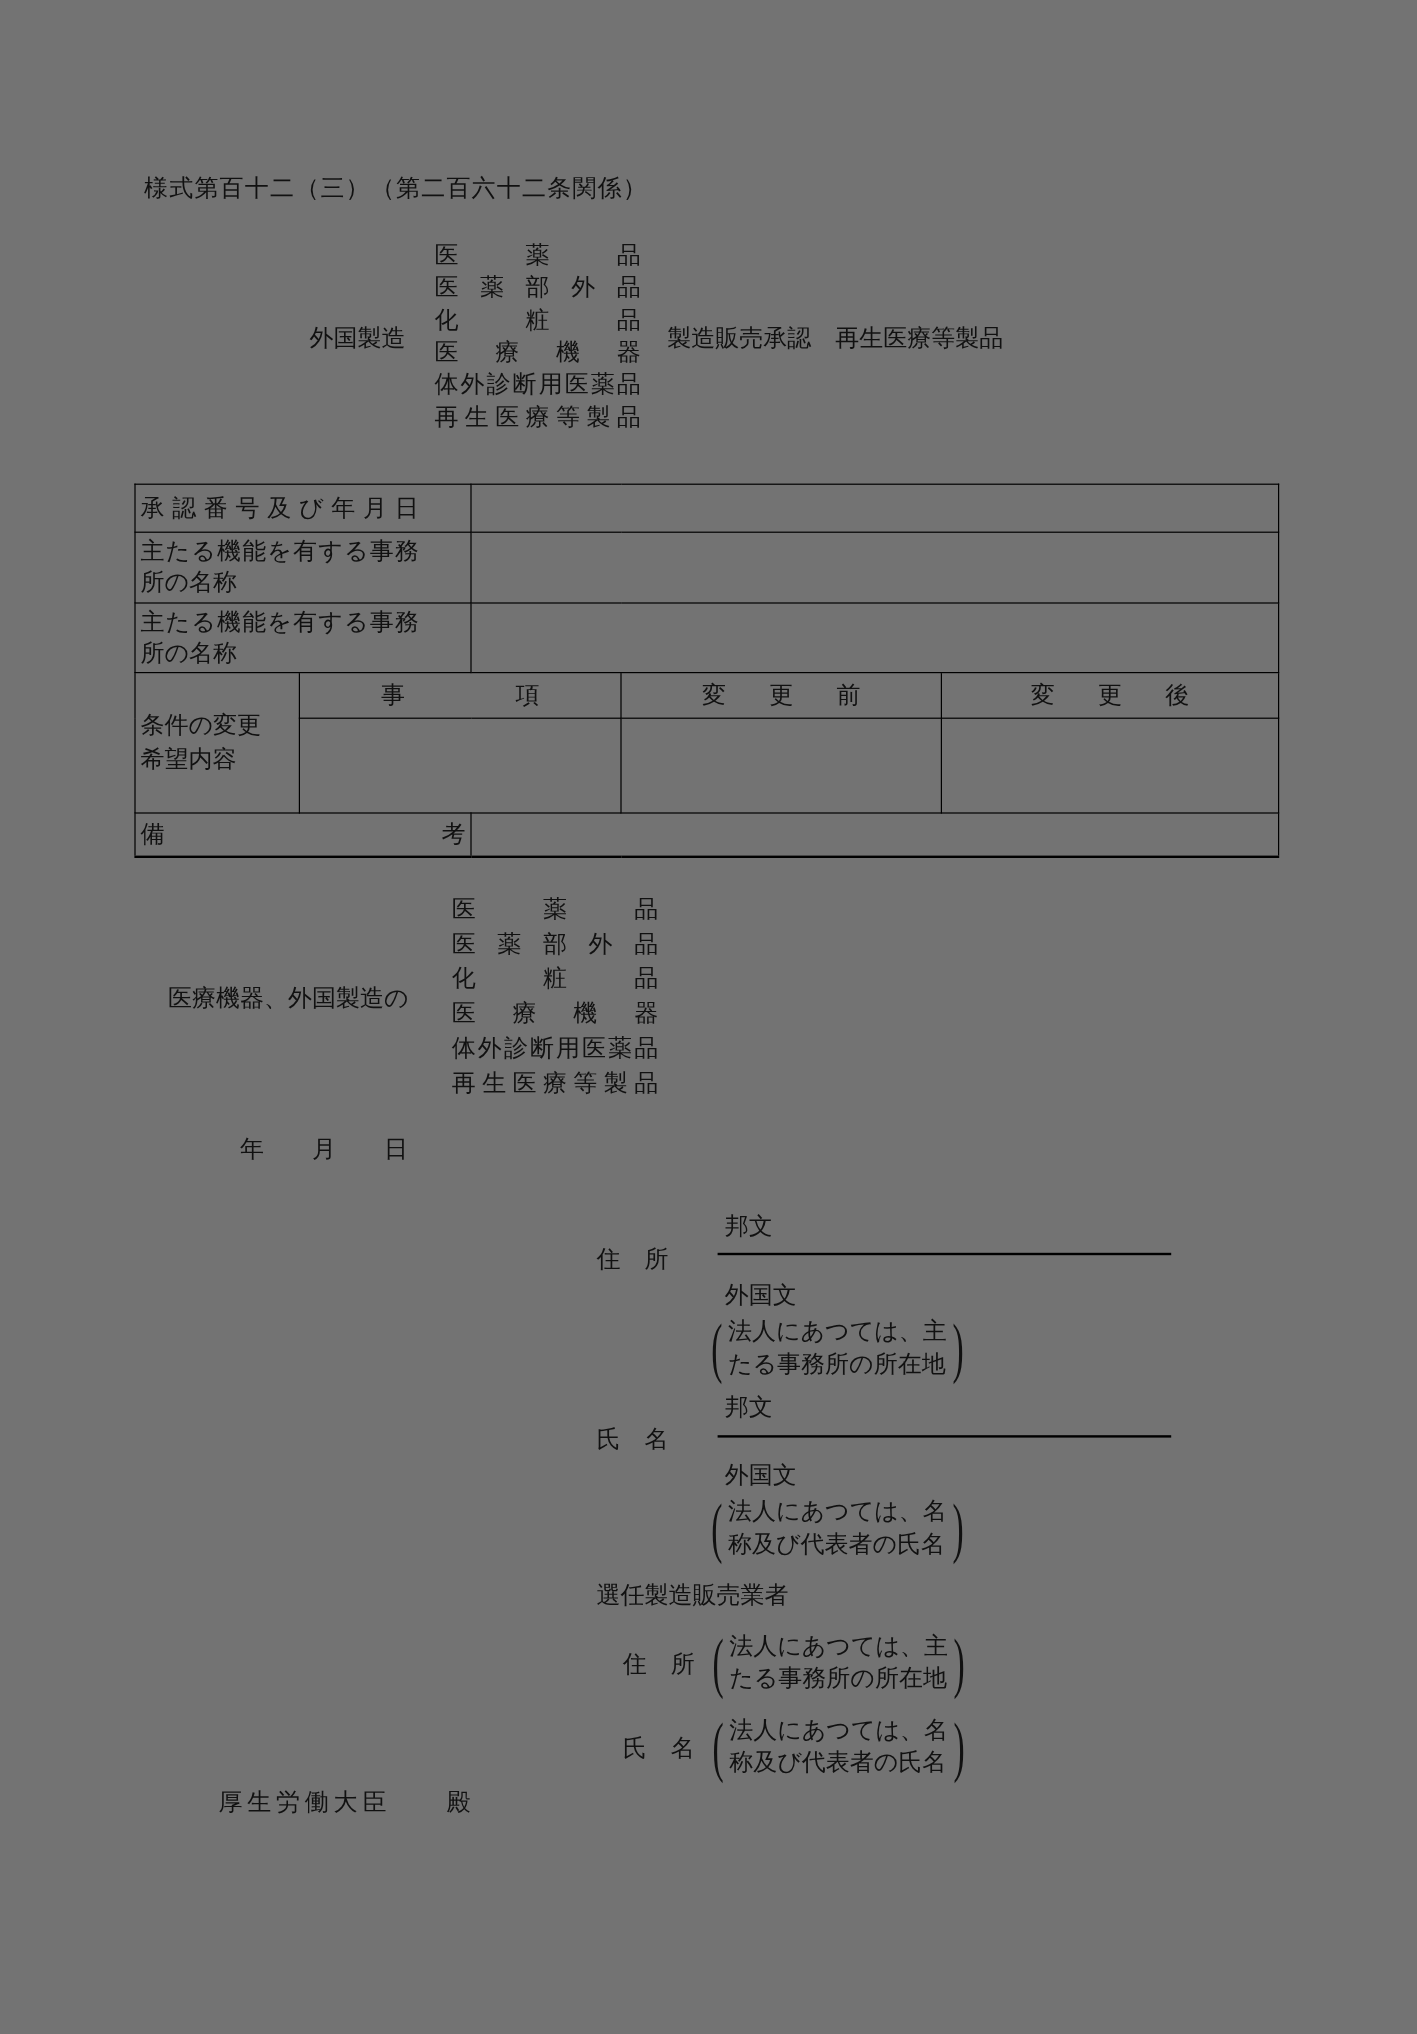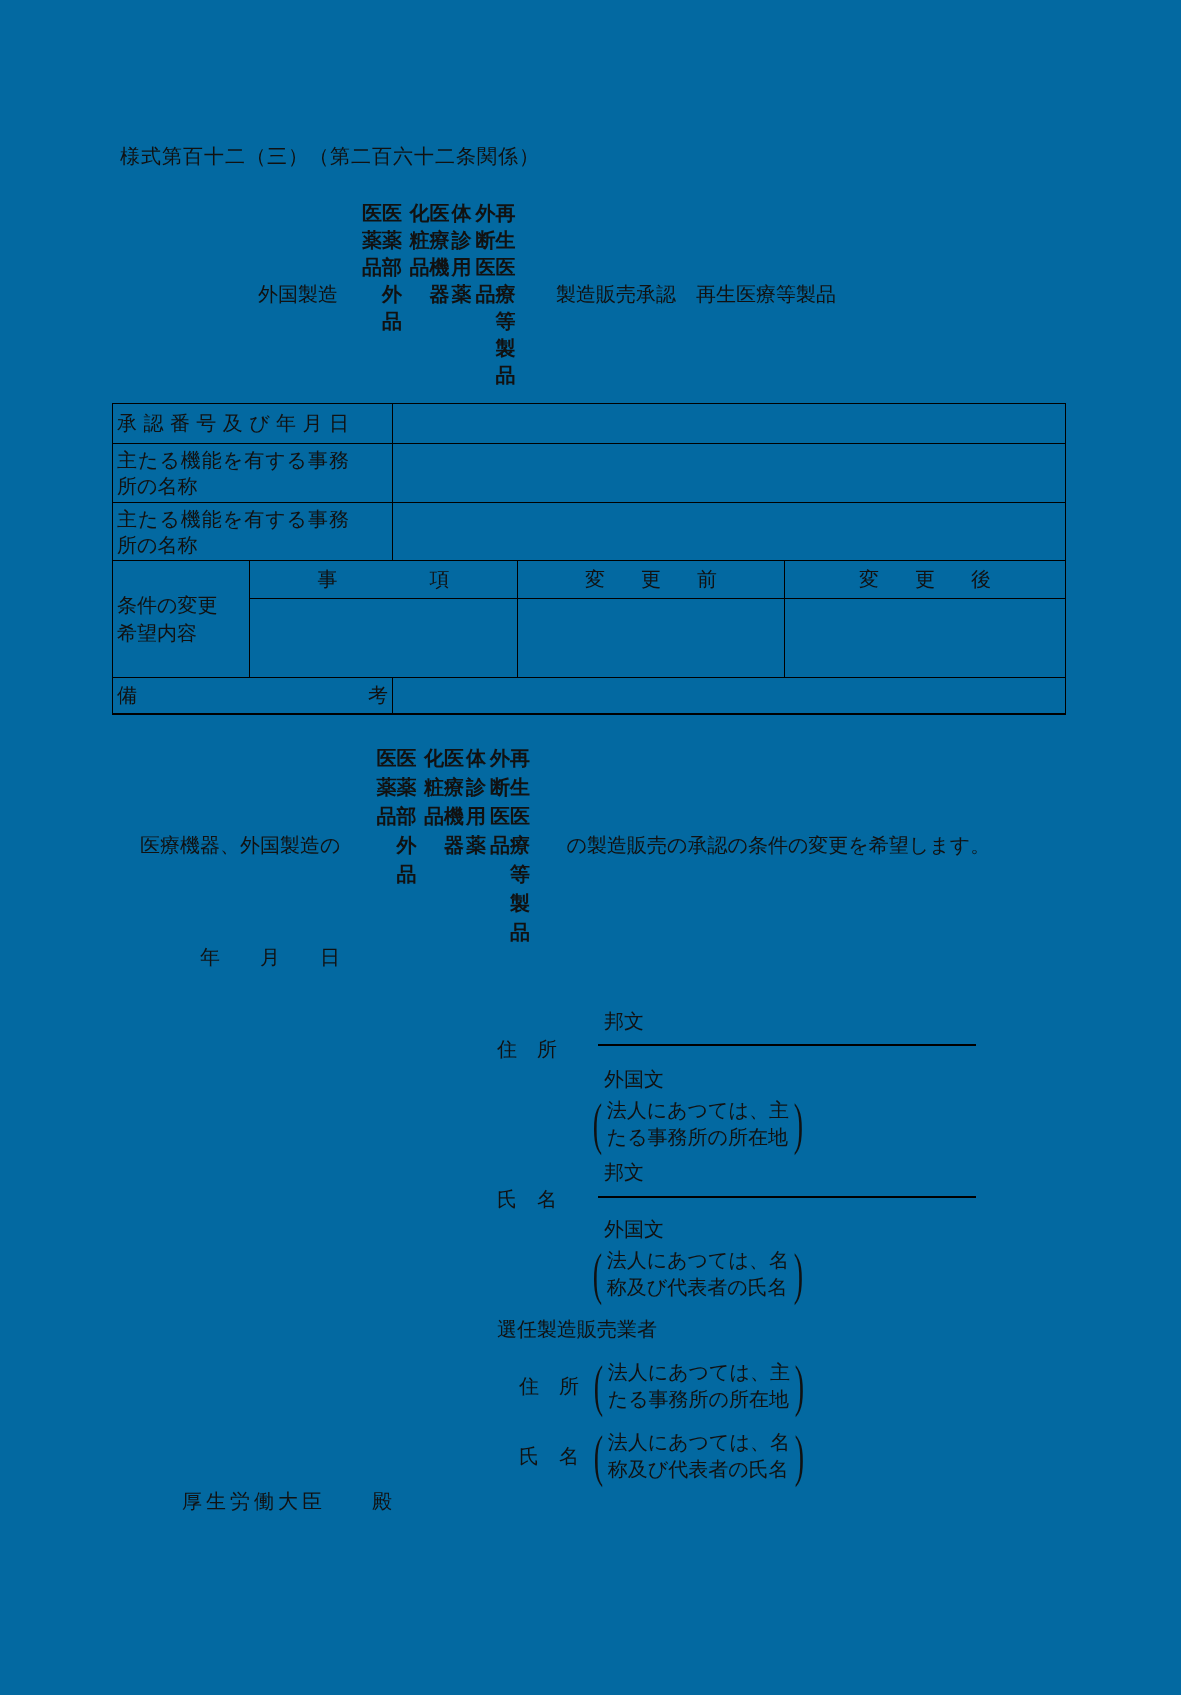--- a/index.html
+++ b/index.html
@@ -1,32 +1,32 @@
 <!DOCTYPE html>
 <html lang="ja"><head>
 <meta charset="utf-8">
 <style>
   * { margin:0; padding:0; box-sizing:border-box; }
   html,body { background:#e8e8e8; }
   .page {
     position:relative; width:1181px; height:1695px;
-    background:#0369a1; color:#111;
+    background:#737373; color:#111;
     font-family:"Liberation Serif","DejaVu Serif",serif;
     font-size:20px; overflow:hidden;
   }
   .abs { position:absolute; }
   .nowrap { white-space:nowrap; }
   .prelabel { white-space:pre; }
 
   
   .title { position:absolute; left:120px; top:143px; letter-spacing:1px; }
 
   
   .heading-row { position:absolute; left:258px; top:200px; display:flex; align-items:center; }
-  .plist { width:172px; display:flex; flex-direction:row;font-weight:bold; }
+  .plist { width:172px; display:flex; flex-direction:column; }
   .plist > div { text-align:justify; text-align-last:justify; text-justify:inter-character; line-height:27px; }
   .heading-row .plist { margin-left:24px; }
   .heading-suffix { margin-left:22px; white-space:pre; }
 
   
   .main-table { position:absolute; left:112px; top:403px; width:953px;
     border-collapse:collapse; table-layout:fixed; }
   .main-table td { border:1px solid #000; padding:0 4px; vertical-align:middle; overflow:hidden; }
   .main-table tr.last td { border-bottom-width:2px; }
   .jlabel230 { width:232px; text-align:justify; text-align-last:justify; text-justify:inter-character; }
@@ -135,21 +135,20 @@
   <div class="statement">
     <span class="nowrap">医療機器、外国製造の</span>
     <div class="plist">
       <div>医薬品</div>
       <div>医薬部外品</div>
       <div>化粧品</div>
       <div>医療機器</div>
       <div>体外診断用医薬品</div>
       <div>再生医療等製品</div>
     </div>
-    <span class="statement-suffix">の製造販売の承認の条件の変更を希望します。</span>
   </div>
 
   <div class="date-line">年　　月　　日</div>
 
   <span class="abs prelabel" style="left:497px;top:1036px">住　所</span>
   <span class="abs" style="left:604px;top:1008px">邦文</span>
   <div class="fill-line" style="left:598px;top:1044px;width:378px"></div>
   <span class="abs" style="left:604px;top:1066px">外国文</span>
   <div class="abs pnote" style="left:588px;top:1096px">
     <span class="paren">(</span>

